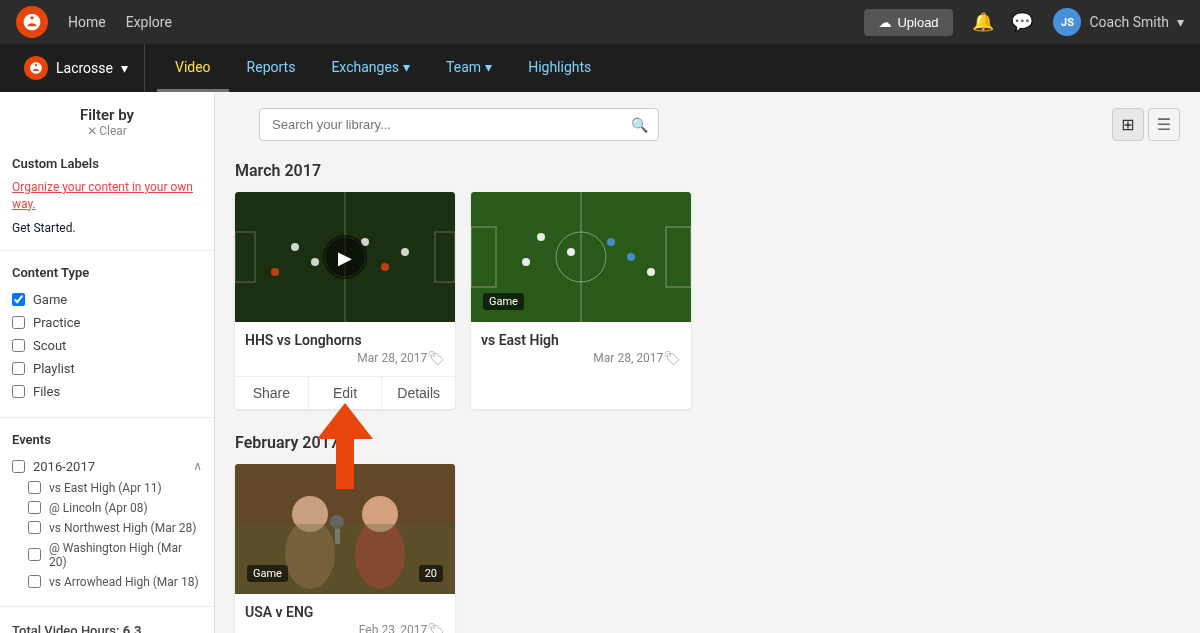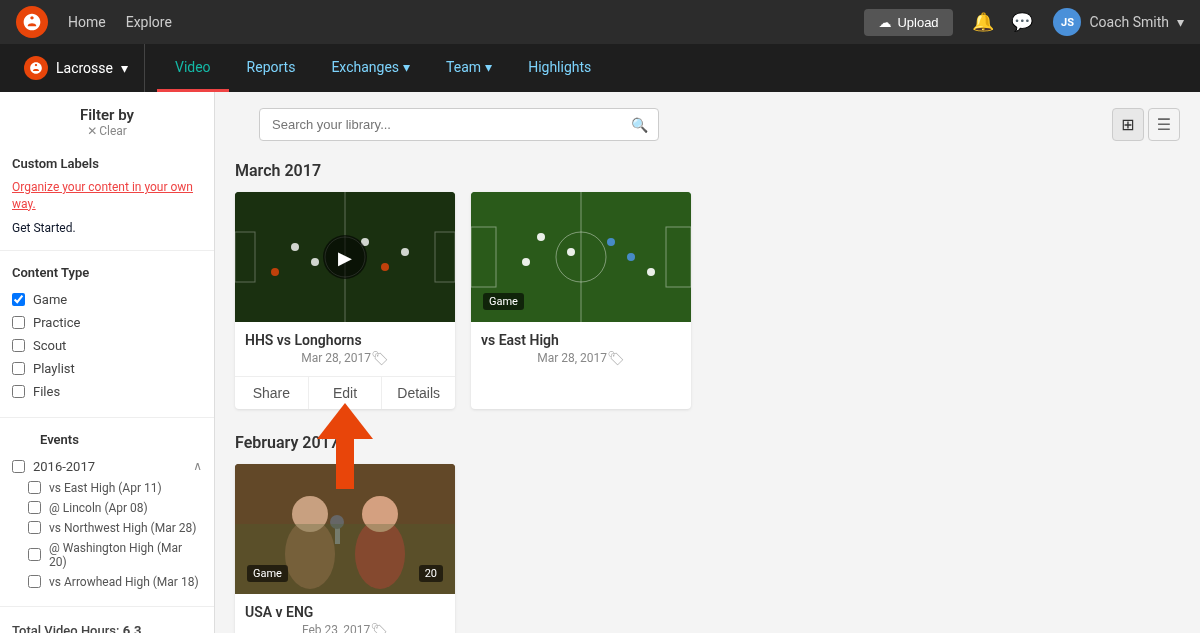--- a/index.html
+++ b/index.html
@@ -88,22 +88,22 @@
       color: #7dd3fc;
       font-size: 14px;
       padding: 0 18px;
       height: 100%;
       display: flex; align-items: center;
       cursor: pointer;
       border-bottom: 3px solid transparent;
       text-decoration: none;
     }
     .sub-tab.active {
-      color: #14b8a6;
-      border-bottom: 3px solid #ef4444;
+      color: #fde047;
+      border-bottom: 3px solid #737373;
     }
     .sub-tab-with-arrow {
       display: flex; align-items: center; gap: 4px;
     }
 
     
     .main-layout {
       display: flex;
       height: calc(100vh - 92px);
       overflow: hidden;
@@ -152,21 +152,21 @@
     .checkbox-item {
       display: flex; align-items: center; gap: 8px;
       padding: 4px 0;
       font-size: 13px; color: #444;
       cursor: pointer;
     }
     .checkbox-item input[type="checkbox"] {
       margin: 0;
     }
     .events-header {
-      display: flex; justify-content: space-between; margin-left: 28px;
+      display: flex; justify-content: space-between;
     }
     .collapse-icon {
       color: #888; font-size: 12px; cursor: pointer;
     }
     .event-item {
       display: flex; align-items: center; gap: 8px;
       padding: 3px 0 3px 16px;
       font-size: 12px; color: #555;
       cursor: pointer;
     }
@@ -262,21 +262,21 @@
     }
     .video-info {
       padding: 10px 10px 0;
     }
     .video-title {
       font-size: 14px; font-weight: 600; color: #333;
       margin-bottom: 2px;
     }
     .video-date {
       font-size: 12px; color: #888;
-      display: flex; align-items: center; justify-content: center;
+      display: flex; align-items: center; justify-content: flex-end;
     }
     .video-actions {
       display: flex; gap: 0; border-top: 1px solid #eee; margin-top: 10px;
     }
     .video-action-btn {
       flex: 1; padding: 8px 4px;
       background: none; border: none; border-right: 1px solid #eee;
       font-size: 14px; color: #555; cursor: pointer;
       text-align: center;
     }

